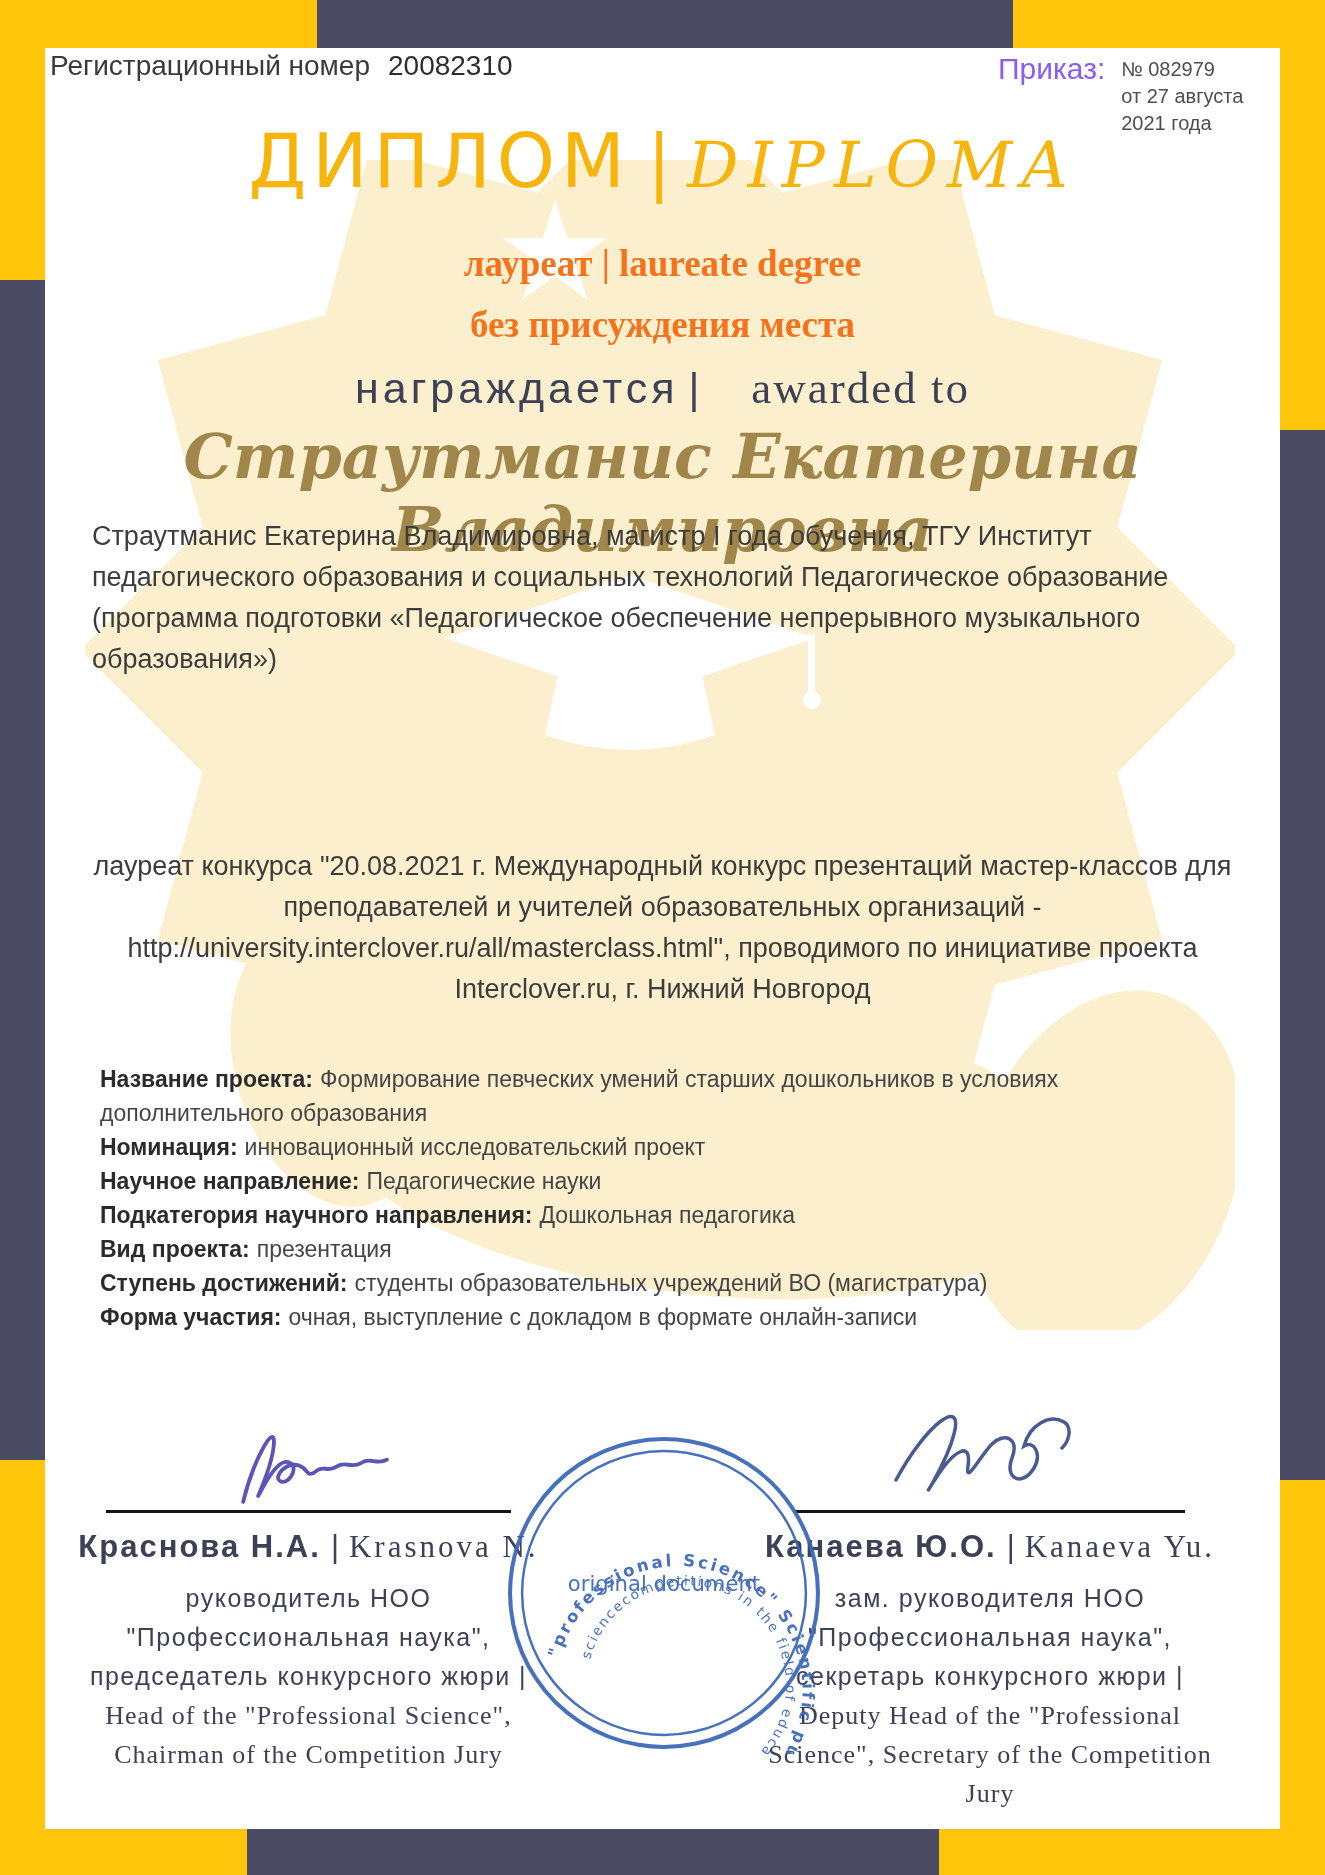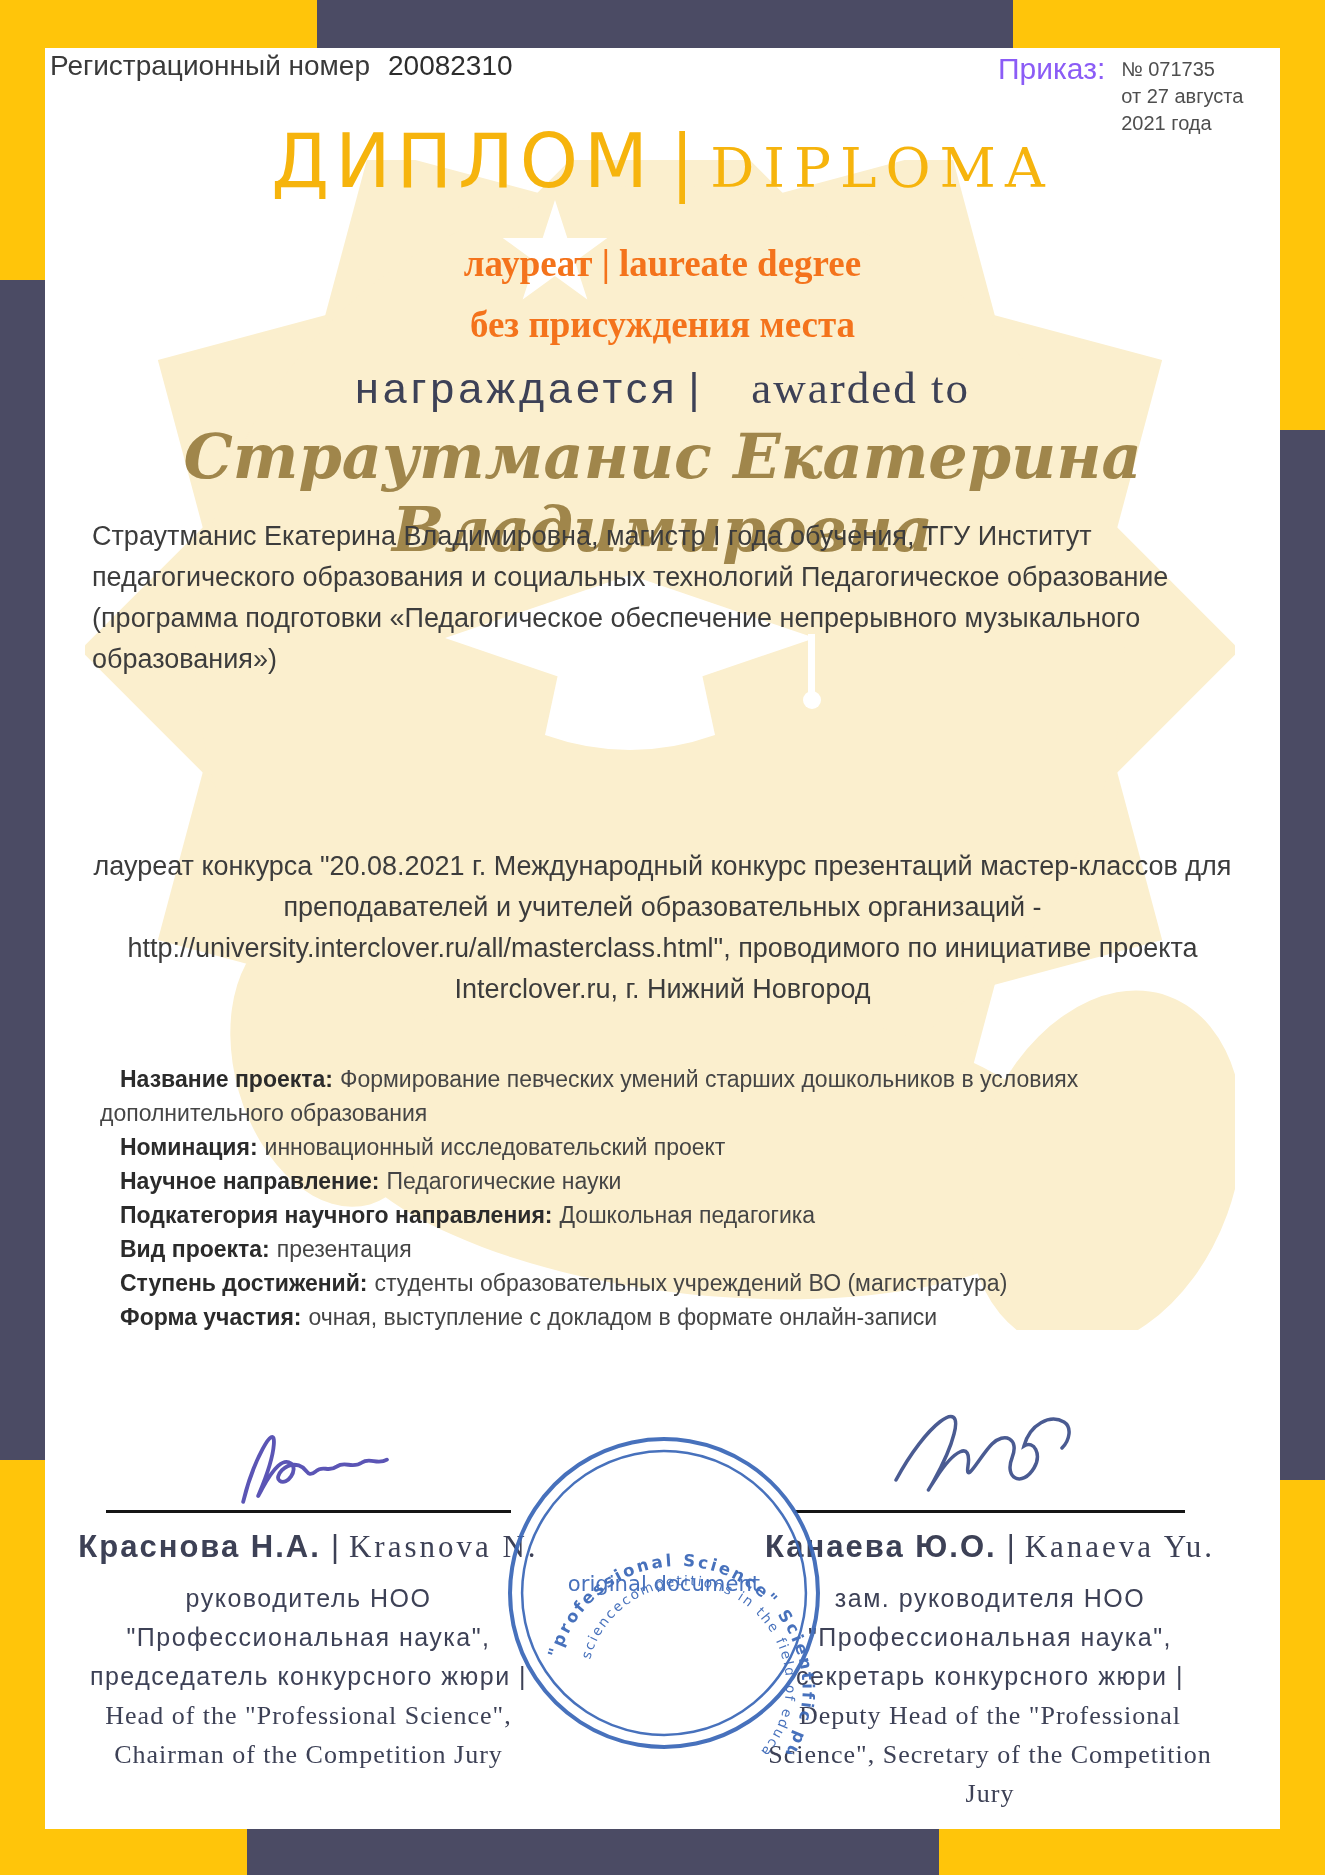--- a/index.html
+++ b/index.html
@@ -31,21 +31,21 @@
   #reg-row{position:absolute;left:50px;top:50px;z-index:2;font-size:28px;color:#3a3a3a;}
   #reg-number{margin-left:18px;color:#2d2d2d;}
   #order-block{position:absolute;left:998px;top:52px;z-index:2;display:flex;gap:16px;}
   #order-label{font-size:30px;color:#8b5cf6;}
   .order-lines{font-size:20px;line-height:27px;color:#4e4e4e;margin-top:4px;}
 
   
   #title-row{position:absolute;left:0;right:0;top:118px;z-index:2;text-align:center;}
   #title-ru{font-family:"DejaVu Sans",sans-serif;font-weight:400;font-size:74px;letter-spacing:6px;color:#f6b40d;vertical-align:baseline;}
   #title-sep{font-family:"DejaVu Serif",serif;font-weight:400;font-size:72px;color:#f6b40d;margin:0 16px;}
-  #title-en{font-family:"DejaVu Serif",serif;font-weight:400;font-size:55px;letter-spacing:9px;color:#f6b40d;}
+  #title-en{font-family:"DejaVu Serif",serif;font-weight:400;font-size:64px;letter-spacing:9px;color:#f6b40d;font-style:italic;}
 
   .orange-line{position:absolute;left:0;right:0;text-align:center;z-index:2;
     font-family:"Liberation Serif",serif;font-weight:700;font-size:37px;color:#f4731c;}
   #degree-line{top:242px;}
   #place-line{top:303px;}
 
   #awarded-row{position:absolute;left:0;right:0;top:362px;z-index:2;text-align:center;color:#3d4156;}
   #awarded-ru{font-size:43px;letter-spacing:4px;}
   #awarded-sep{font-size:42px;margin:0 10px;font-weight:300;}
   #awarded-en{font-family:"Liberation Serif",serif;font-size:45px;letter-spacing:2px;margin-left:42px;}
@@ -58,21 +58,21 @@
     font-size:27px;line-height:41px;text-align:left;color:#3c3c3c;}
   #description-block p{margin:0;}
   #contest-block{position:absolute;left:48px;top:846px;width:1229px;z-index:2;
     font-size:27px;line-height:41px;text-align:center;color:#3c3c3c;}
   #contest-block p{margin:0;}
 
   
   #details{position:absolute;left:100px;top:1062px;width:1142px;z-index:2;
     font-size:23px;line-height:34px;color:#454545;}
   #details p{margin:0;}
-  .dl{font-weight:700;color:#2b2b2b;margin-right:7px;margin-left:20px;}
+  .dl{font-weight:700;color:#2b2b2b;margin-right:7px;}
 
   
   .sig-col{position:absolute;top:1398px;z-index:2;text-align:center;color:#3d4156;}
   #sig-left{left:56px;width:505px;}
   #sig-right{left:730px;width:520px;}
   .sig-scribble{position:absolute;z-index:5;}
   #scribble-left{left:140px;top:8px;}
   #scribble-right{left:125px;top:-2px;}
   .sig-rule{margin:112px auto 0;border-bottom:3.5px solid #151515;}
   #sig-left .sig-rule{width:405px;}
@@ -139,21 +139,21 @@
   </svg>
 </div>
 
 <div id="reg-row">
   <span>Регистрационный номер</span><span id="reg-number">20082310</span>
 </div>
 
 <div id="order-block">
   <div id="order-label">Приказ:</div>
   <div class="order-lines">
-    <div>№ 071735</div>
+    <div>№ 082979</div>
     <div>от 27 августа</div>
     <div>2021 года</div>
   </div>
 </div>
 
 <div id="title-row">
   <span id="title-ru">ДИПЛОМ</span><span id="title-sep">|</span><span id="title-en">DIPLOMA</span>
 </div>
 
 <div class="orange-line" id="degree-line">лауреат | laureate degree</div>

